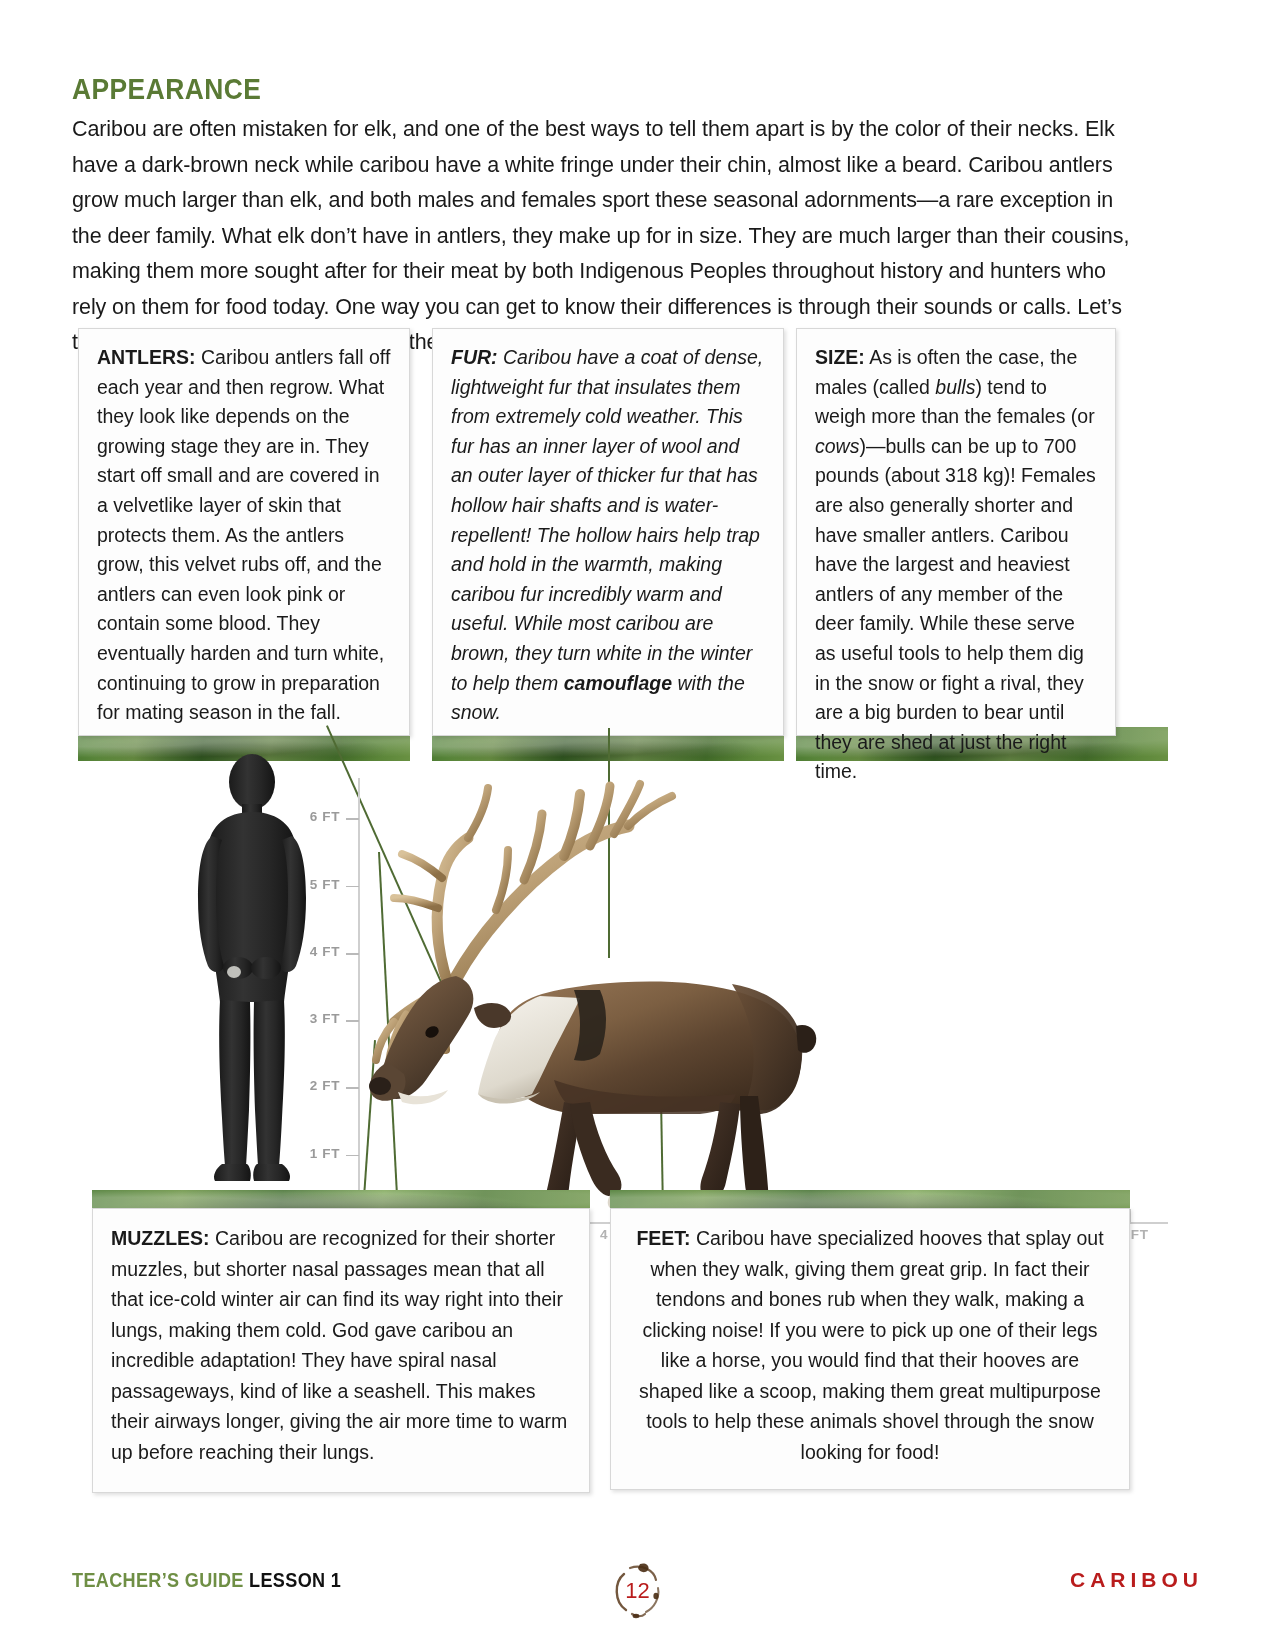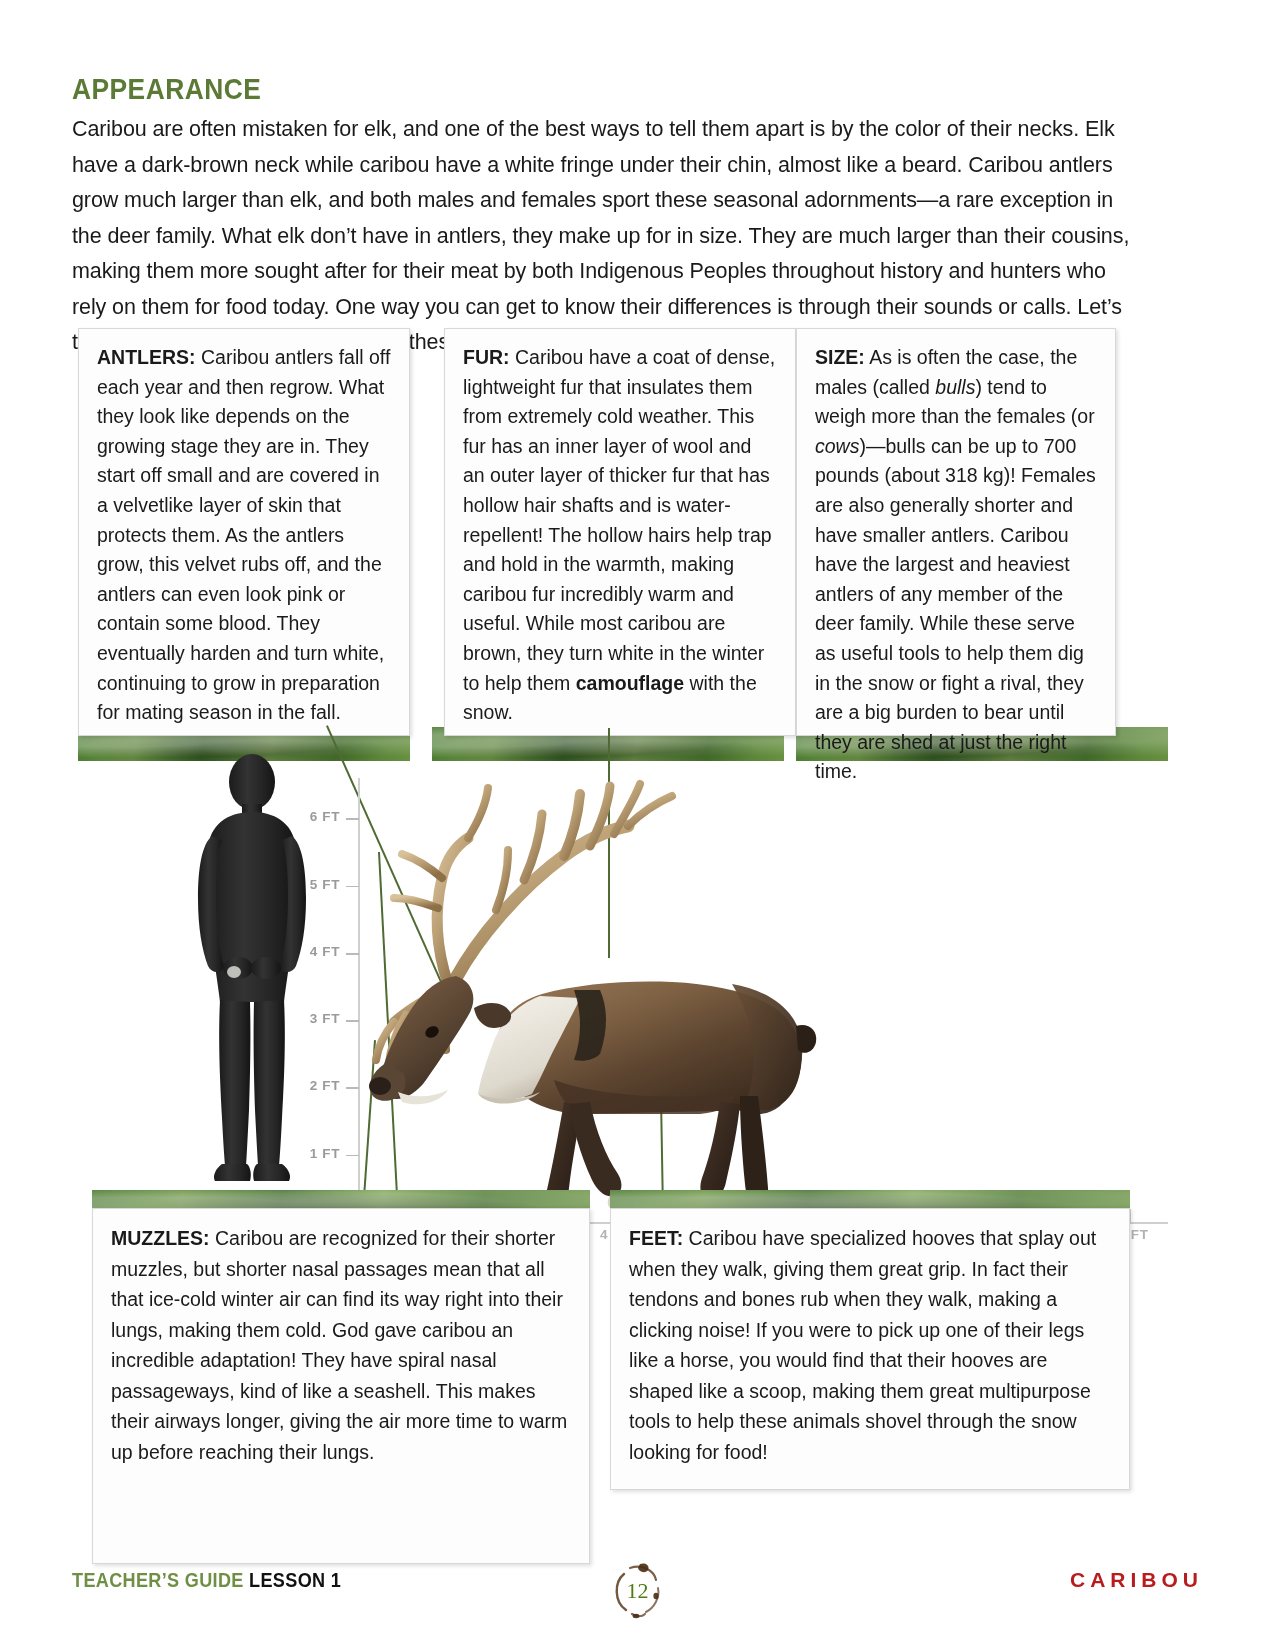--- a/index.html
+++ b/index.html
@@ -49,21 +49,21 @@
     padding: 14px 18px 10px 18px;
     font-size: 19.5px;
     line-height: 29.6px;
     color: #1a1a1a;
   }
   .card .lead { font-weight: 700; }
   .card em { font-style: italic; }
   .card b { font-weight: 700; }
 
   #card-antlers { left: 0px;   top: 0px; width: 332px; height: 408px; }
-  #card-fur     { left: 366px; top: 0px; width: 352px; height: 408px; }
+  #card-fur     { left: 354px; top: 0px; width: 352px; height: 408px; font-style: italic; }
   #card-size    { left: 718px; top: 0px; width: 320px; height: 408px; }
 
   
   .green-strip {
     position: absolute;
     height: 34px;
     background:
       radial-gradient(ellipse at 12% 40%, rgba(255,255,255,0.30) 0 22%, rgba(255,255,255,0) 60%),
       radial-gradient(ellipse at 48% 70%, rgba(0,0,0,0.30) 0 18%, rgba(0,0,0,0) 62%),
       radial-gradient(ellipse at 80% 25%, rgba(255,255,255,0.22) 0 20%, rgba(255,255,255,0) 60%),
@@ -71,22 +71,22 @@
     filter: saturate(1.05);
   }
   #strip-antlers { left: 78px;  top: 727px; width: 332px; }
   #strip-fur     { left: 432px; top: 727px; width: 352px; }
   #strip-size    { left: 796px; top: 727px; width: 372px; }
 
   
   #strip-muzzles { left: 92px;  top: 1190px; width: 498px; }
   #strip-feet    { left: 610px; top: 1190px; width: 520px; }
 
-  #card-muzzles { position: absolute; left: 92px;  top: 1208px; width: 498px; height: 356px; }
-  #card-feet    { position: absolute; left: 610px; top: 1208px; width: 520px; height: 282px; }
+  #card-muzzles { position: absolute; left: 92px;  top: 1208px; width: 498px; height: 285px; }
+  #card-feet    { position: absolute; left: 610px; top: 1208px; width: 520px; height: 282px; text-align: center; }
   #card-muzzles, #card-feet { font-size: 19.5px; line-height: 30.5px; }
 
   
   .diagram { position: absolute; left: 78px; top: 740px; width: 1090px; height: 500px; }
 
   .axis-v { position: absolute; left: 280px; top: 38px; width: 1.6px; height: 482px; background: #cfcfcf; }
   .axis-h { position: absolute; left: 280px; top: 482px; width: 810px; height: 1.6px; background: #cfcfcf; }
 
   .tick-y { position: absolute; width: 13px; height: 1.6px; background: #b9b9b9; left: 268px; }
   .lab-y {
@@ -122,22 +122,22 @@
     transform: scaleX(0.86); transform-origin: left center;
   }
   .foot-left .tg { color: #6f8f45; font-weight: 700; }
   .foot-left .ls { color: #111; font-weight: 700; }
   .foot-page {
     position: absolute; left: 50%; top: 2px; transform: translateX(-50%);
     width: 72px; height: 58px; text-align: center;
   }
   .foot-page .num {
     position: absolute; left: 0; right: 0; top: 16px;
-    font-size: 22px; color: #4d7c0f;
-    font-family: Liberation Serif, serif;
+    font-size: 22px; color: #b91c1c;
+    font-family: Liberation Sans, sans-serif;
   }
   .foot-right {
     position: absolute; right: 72px; top: 8px;
     font-size: 21px; font-weight: 700; letter-spacing: 5px;
     color: #b91c1c;
     font-family: "Liberation Sans Narrow", "Liberation Sans", sans-serif;
   }
 </style>
 </head>
 <body>

